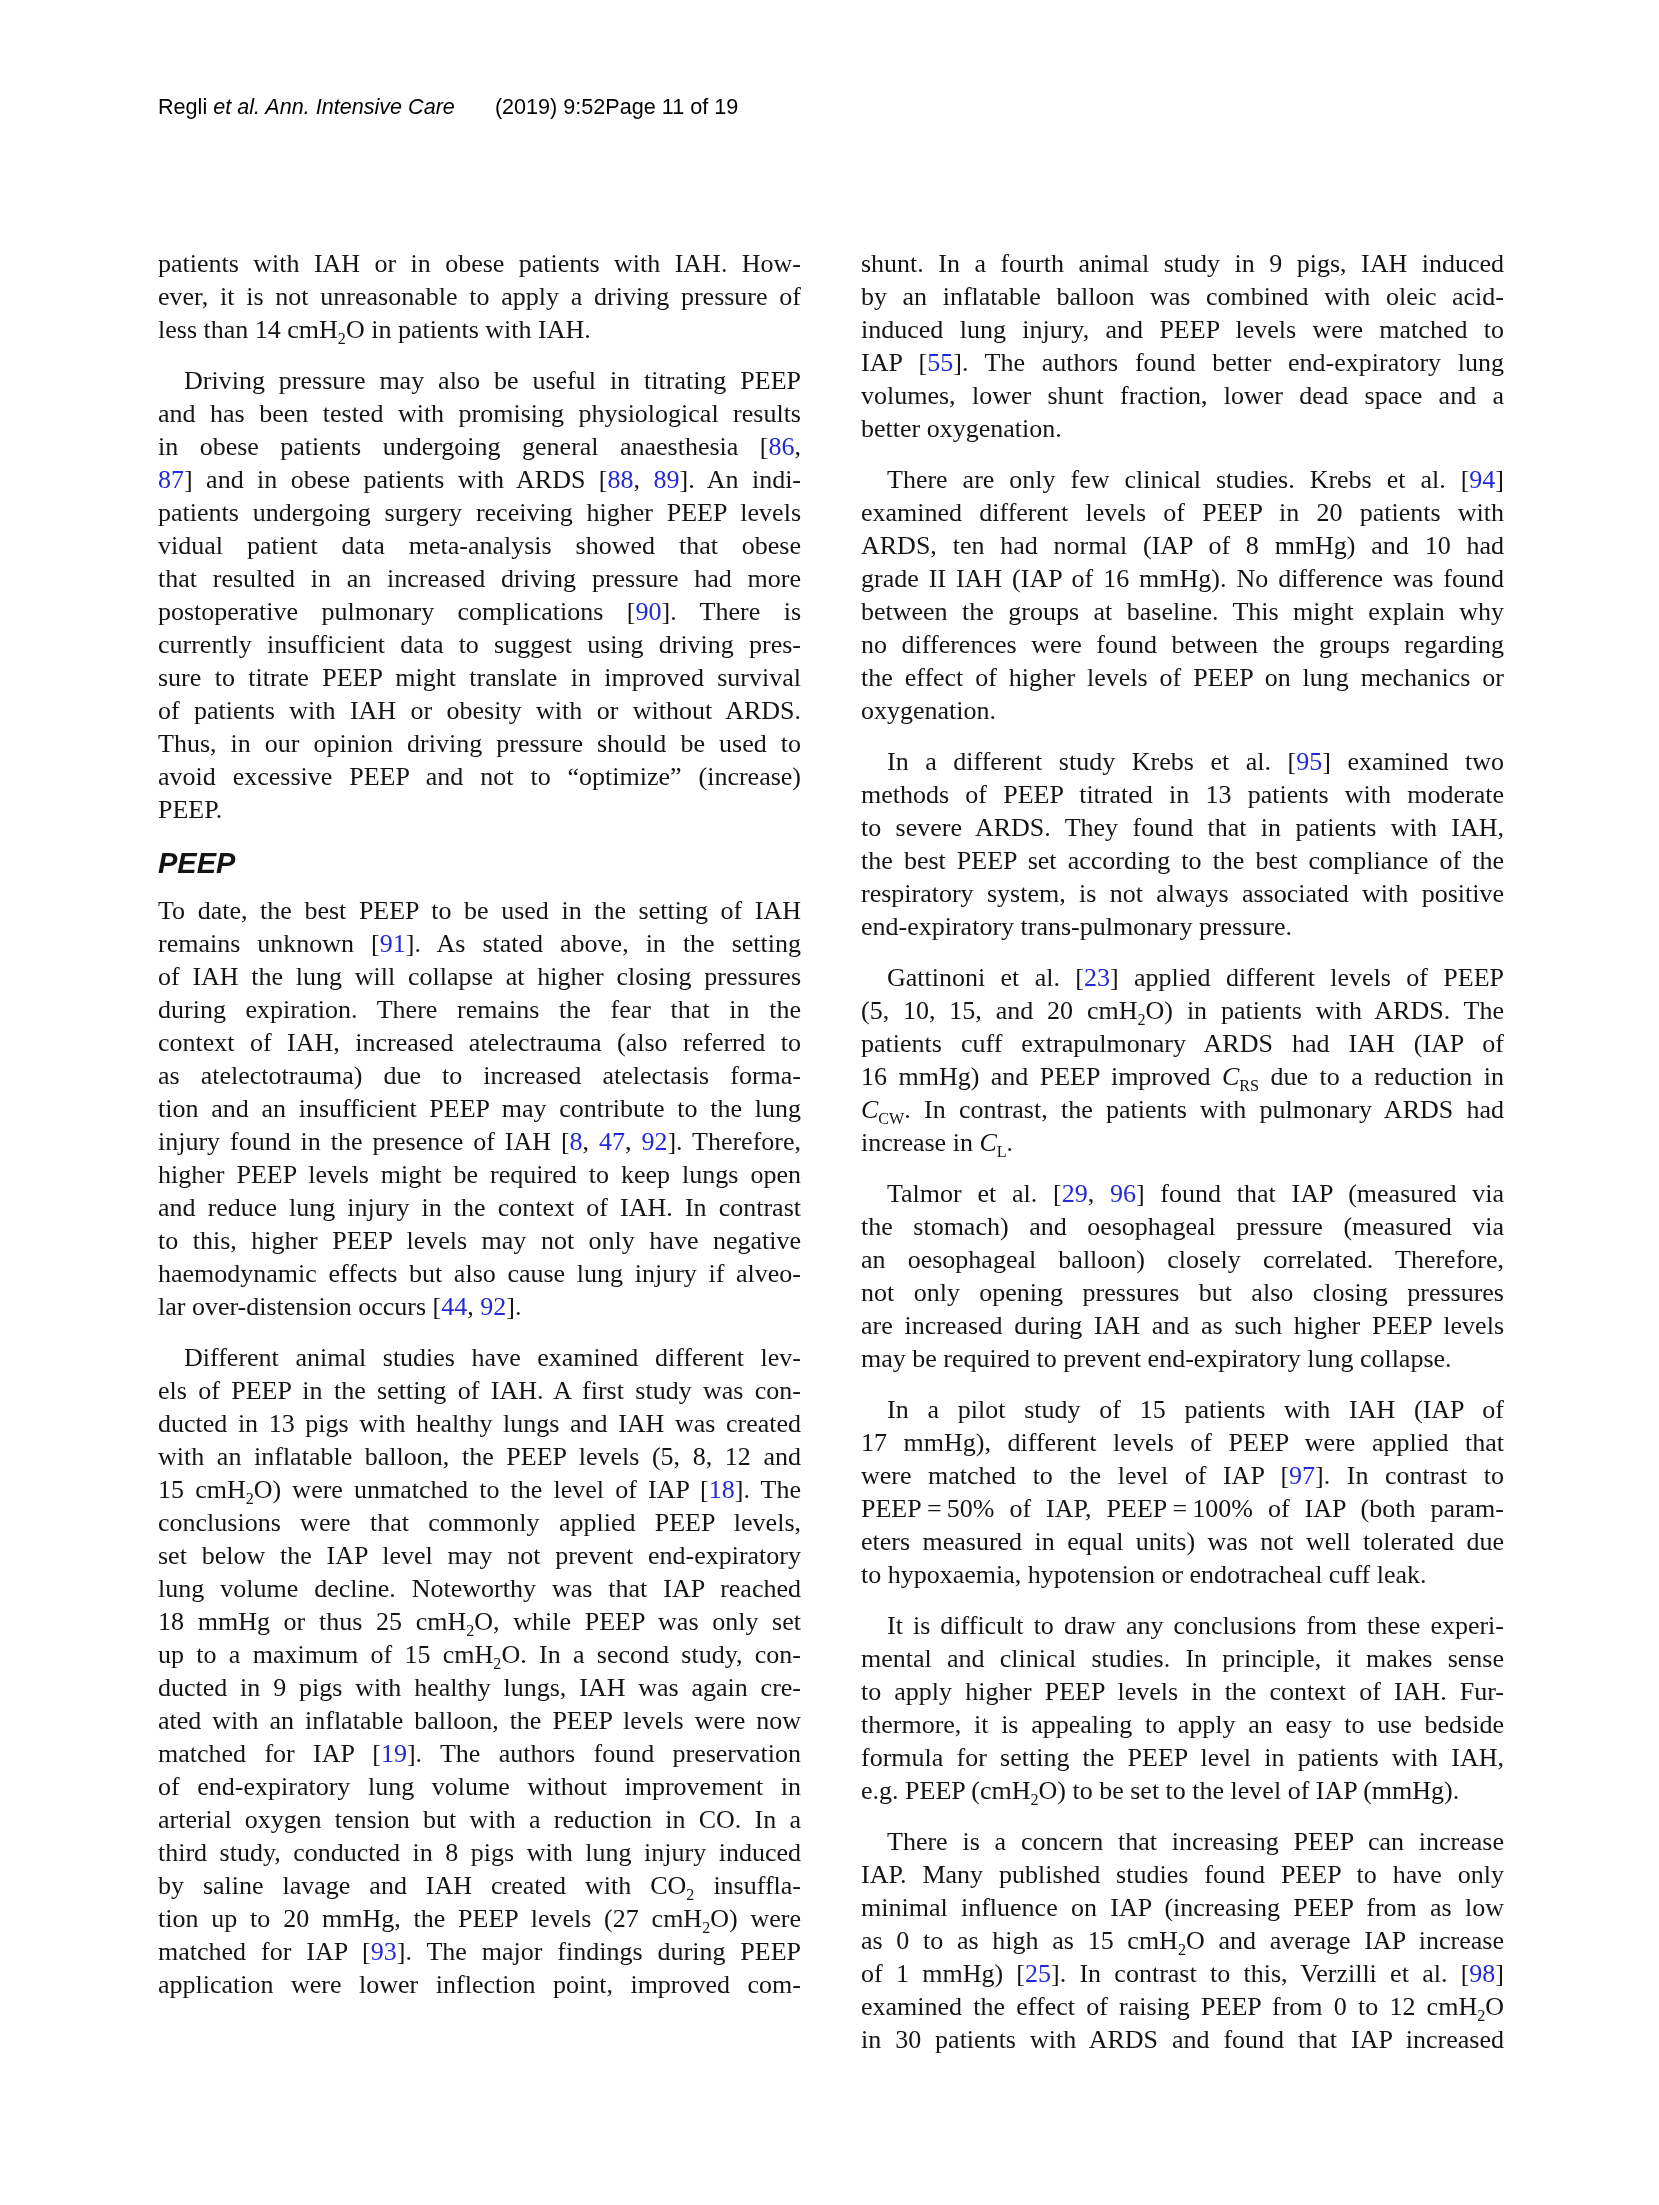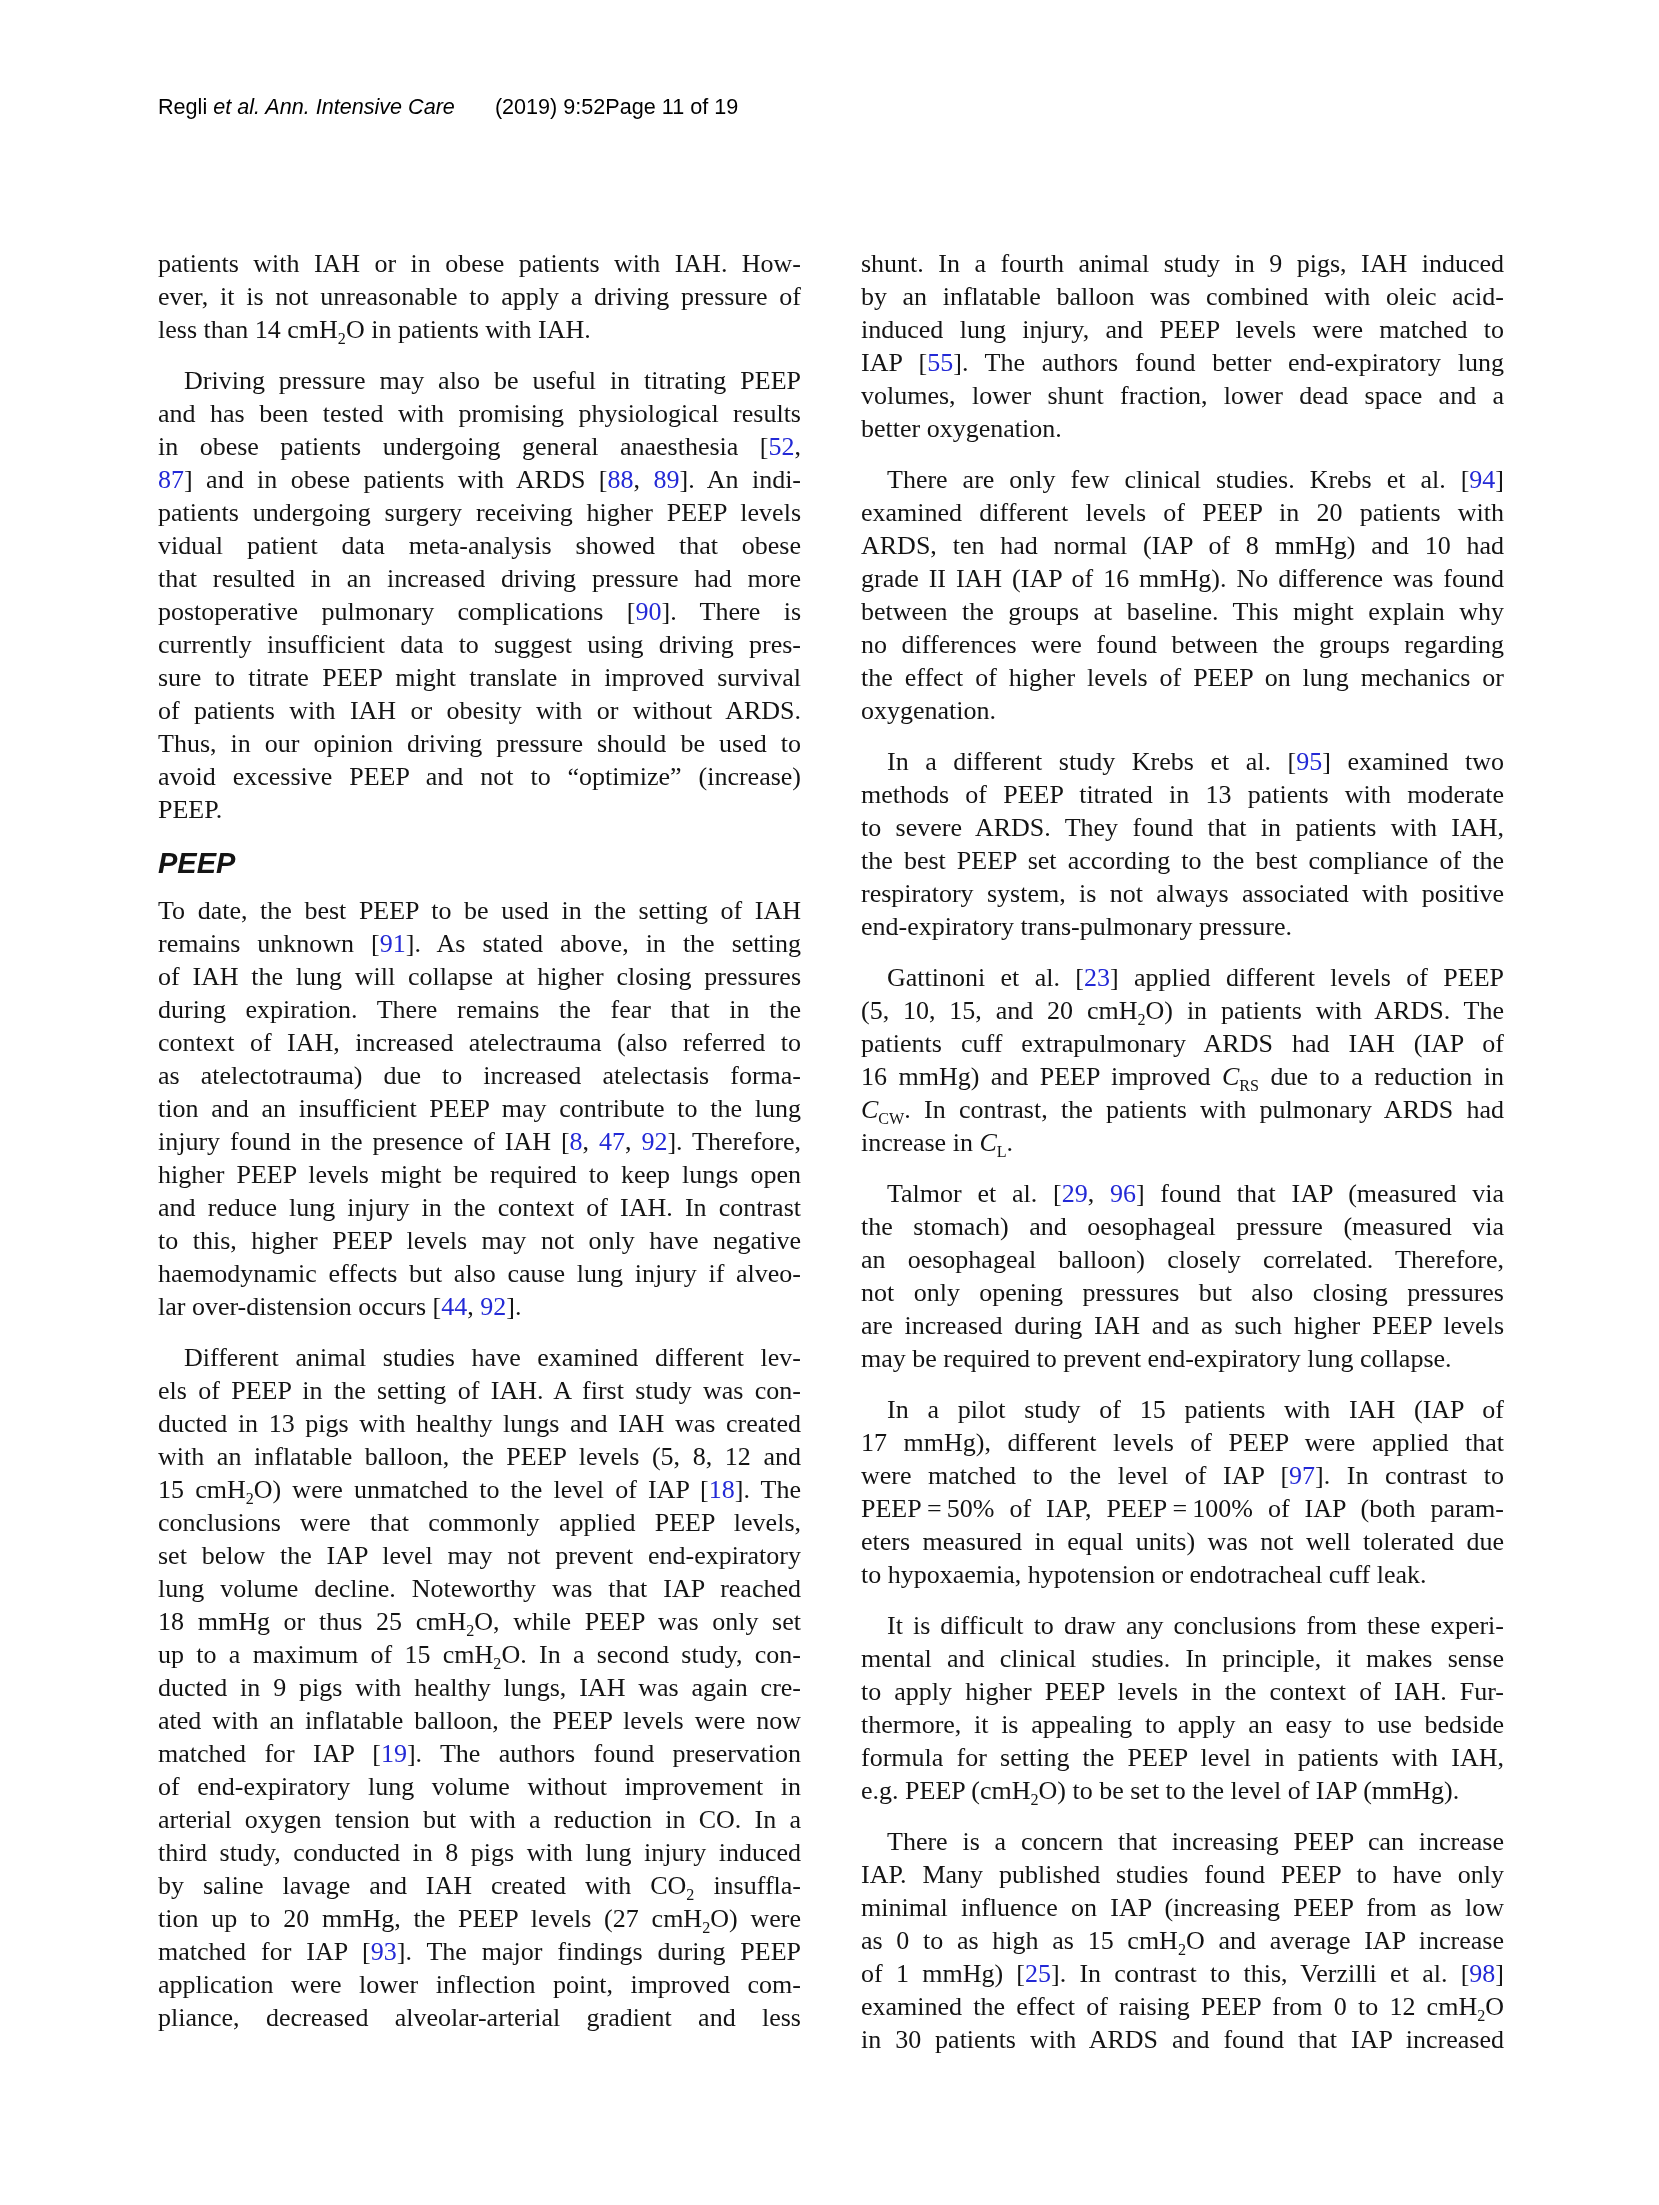--- a/index.html
+++ b/index.html
@@ -42,21 +42,21 @@
     </div>
     <div>Page 11 of 19</div>
   </div>
   <div id="columns">
       <div class="col" style="left: 158px; top: 247px; width: 643px;">
         <div class="line">patients with IAH or in obese patients with IAH. How-</div>
         <div class="line">ever, it is not unreasonable to apply a driving pressure of</div>
         <div class="line end">less than 14 cmH<sub>2</sub>O in patients with IAH.</div>
         <div class="line indent">Driving pressure may also be useful in titrating PEEP</div>
         <div class="line">and has been tested with promising physiological results</div>
-        <div class="line">in obese patients undergoing general anaesthesia [<span class="cite">52</span>,</div>
+        <div class="line">in obese patients undergoing general anaesthesia [<span class="cite">86</span>,</div>
         <div class="line"><span class="cite">87</span>] and in obese patients with ARDS [<span class="cite">88</span>, <span class="cite">89</span>]. An indi-</div>
         <div class="line">patients undergoing surgery receiving higher PEEP levels</div>
         <div class="line">vidual patient data meta-analysis showed that obese</div>
         <div class="line">that resulted in an increased driving pressure had more</div>
         <div class="line">postoperative pulmonary complications [<span class="cite">90</span>]. There is</div>
         <div class="line">currently insufficient data to suggest using driving pres-</div>
         <div class="line">sure to titrate PEEP might translate in improved survival</div>
         <div class="line">of patients with IAH or obesity with or without ARDS.</div>
         <div class="line">Thus, in our opinion driving pressure should be used to</div>
         <div class="line">avoid excessive PEEP and not to “optimize” (increase)</div>
@@ -88,21 +88,20 @@
         <div class="line">ducted in 9 pigs with healthy lungs, IAH was again cre-</div>
         <div class="line">ated with an inflatable balloon, the PEEP levels were now</div>
         <div class="line">matched for IAP [<span class="cite">19</span>]. The authors found preservation</div>
         <div class="line">of end-expiratory lung volume without improvement in</div>
         <div class="line">arterial oxygen tension but with a reduction in CO. In a</div>
         <div class="line">third study, conducted in 8 pigs with lung injury induced</div>
         <div class="line">by saline lavage and IAH created with CO<sub>2</sub> insuffla-</div>
         <div class="line">tion up to 20 mmHg, the PEEP levels (27 cmH<sub>2</sub>O) were</div>
         <div class="line">matched for IAP [<span class="cite">93</span>]. The major findings during PEEP</div>
         <div class="line">application were lower inflection point, improved com-</div>
-        <div class="line">pliance, decreased alveolar-arterial gradient and less</div>
       </div>
       <div class="col" style="left: 861px; top: 247px; width: 643px;">
         <div class="line">shunt. In a fourth animal study in 9 pigs, IAH induced</div>
         <div class="line">by an inflatable balloon was combined with oleic acid-</div>
         <div class="line">induced lung injury, and PEEP levels were matched to</div>
         <div class="line">IAP [<span class="cite">55</span>]. The authors found better end-expiratory lung</div>
         <div class="line">volumes, lower shunt fraction, lower dead space and a</div>
         <div class="line end">better oxygenation.</div>
         <div class="line indent">There are only few clinical studies. Krebs et al. [<span class="cite">94</span>]</div>
         <div class="line">examined different levels of PEEP in 20 patients with</div>

